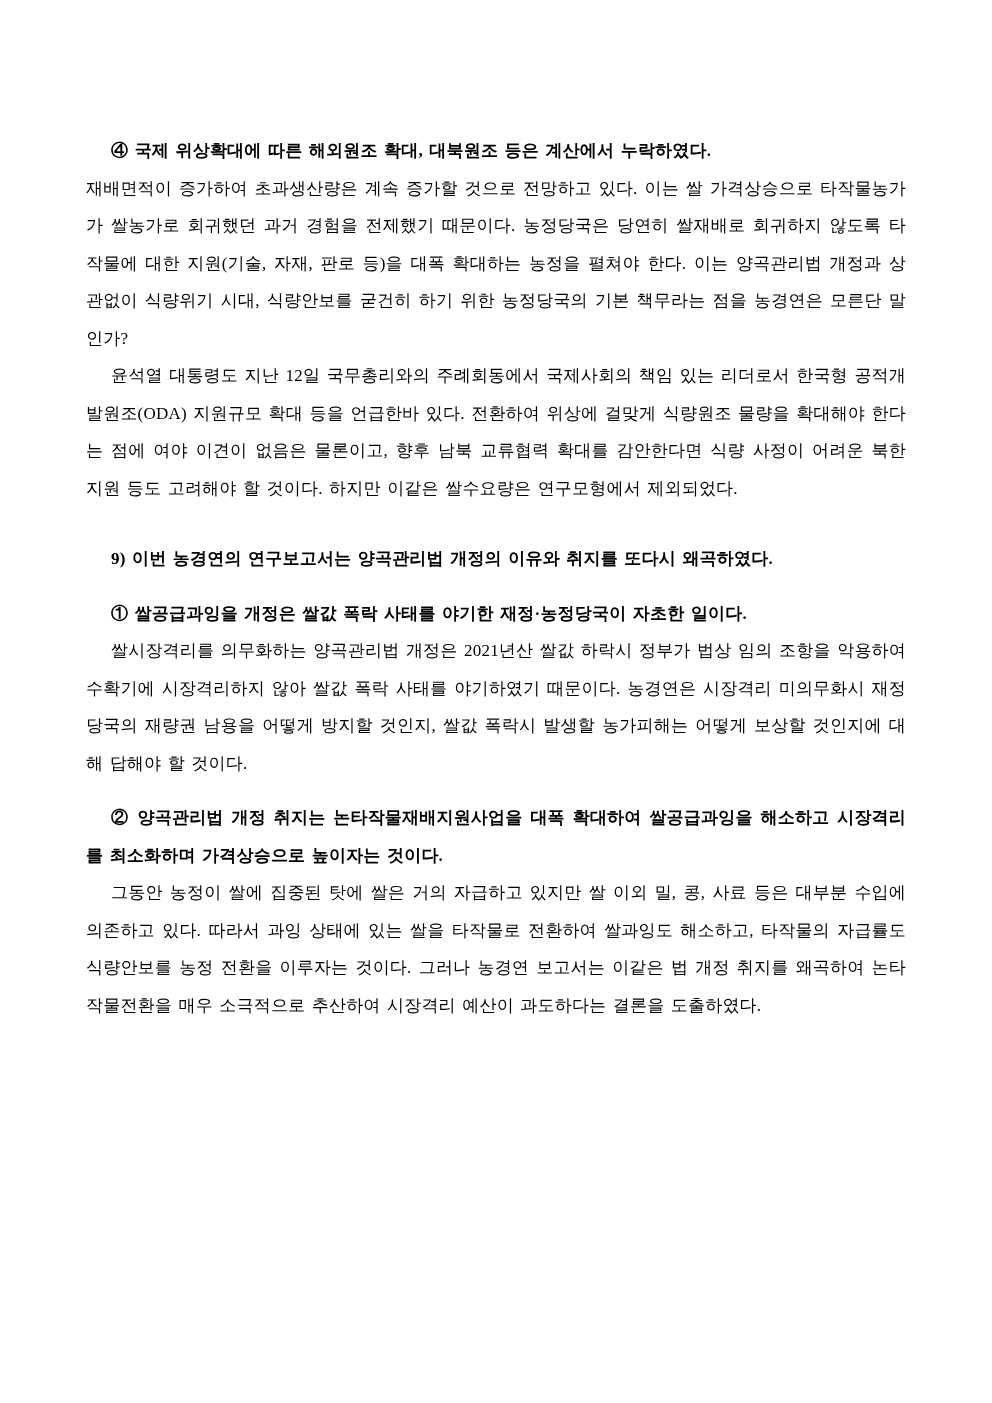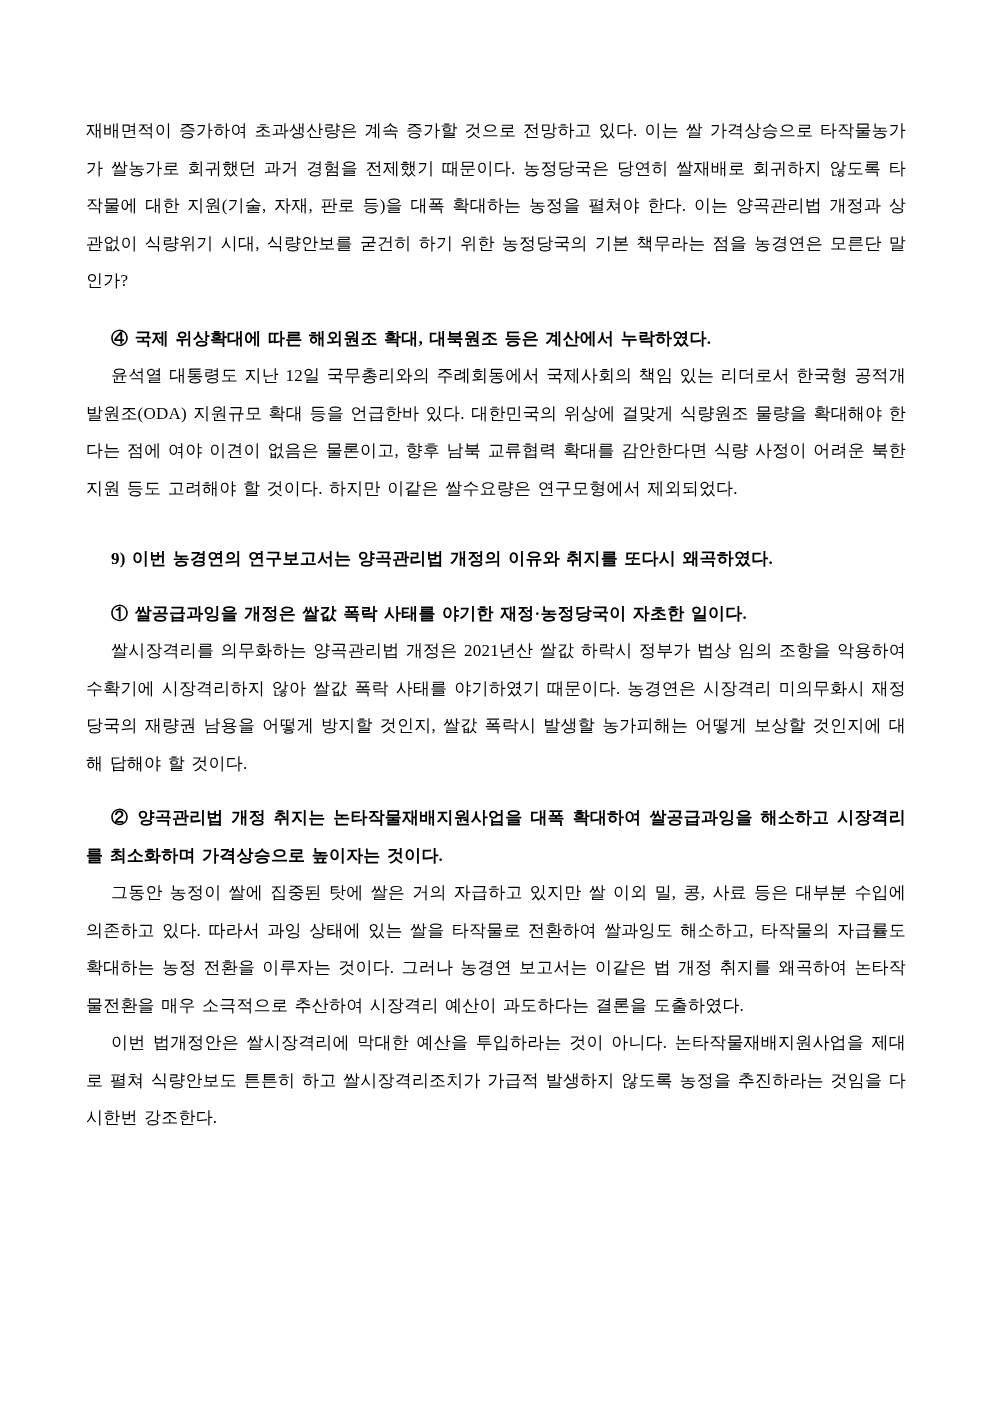--- a/index.html
+++ b/index.html
@@ -39,23 +39,22 @@
   }
   .gap-small  { margin-top: 20px; }
   .gap-medium { margin-top: 17px; }
   .gap-large  { margin-top: 33px; }
 </style>
 </head>
 <body>
 
 <div class="page">
   <div class="content" id="document-content">
+      <p class="block heading indent gap-small">④ 국제 위상확대에 따른 해외원조 확대, 대북원조 등은 계산에서 누락하였다.</p>
       <p class="block body">재배면적이 증가하여 초과생산량은 계속 증가할 것으로 전망하고 있다. 이는 쌀 가격상승으로 타작물농가가 쌀농가로 회귀했던 과거 경험을 전제했기 때문이다. 농정당국은 당연히 쌀재배로 회귀하지 않도록 타작물에 대한 지원(기술, 자재, 판로 등)을 대폭 확대하는 농정을 펼쳐야 한다. 이는 양곡관리법 개정과 상관없이 식량위기 시대, 식량안보를 굳건히 하기 위한 농정당국의 기본 책무라는 점을 농경연은 모른단 말인가?</p>
-      <p class="block heading indent gap-small">④ 국제 위상확대에 따른 해외원조 확대, 대북원조 등은 계산에서 누락하였다.</p>
-      <p class="block body indent">윤석열 대통령도 지난 12일 국무총리와의 주례회동에서 국제사회의 책임 있는 리더로서 한국형 공적개발원조(ODA) 지원규모 확대 등을 언급한바 있다. 대한민국의 위상에 걸맞게 식량원조 물량을 확대해야 한다는 점에 여야 이견이 없음은 물론이고, 향후 남북 교류협력 확대를 감안한다면 식량 사정이 어려운 북한 지원 등도 고려해야 할 것이다. 하지만 이같은 쌀수요량은 연구모형에서 제외되었다.</p>
+      <p class="block body indent">윤석열 대통령도 지난 12일 국무총리와의 주례회동에서 국제사회의 책임 있는 리더로서 한국형 공적개발원조(ODA) 지원규모 확대 등을 언급한바 있다. 전환하여 위상에 걸맞게 식량원조 물량을 확대해야 한다는 점에 여야 이견이 없음은 물론이고, 향후 남북 교류협력 확대를 감안한다면 식량 사정이 어려운 북한 지원 등도 고려해야 할 것이다. 하지만 이같은 쌀수요량은 연구모형에서 제외되었다.</p>
       <p class="block heading indent gap-large">9) 이번 농경연의 연구보고서는 양곡관리법 개정의 이유와 취지를 또다시 왜곡하였다.</p>
       <p class="block heading indent gap-medium">① 쌀공급과잉을 개정은 쌀값 폭락 사태를 야기한 재정·농정당국이 자초한 일이다.</p>
       <p class="block body indent">쌀시장격리를 의무화하는 양곡관리법 개정은 2021년산 쌀값 하락시 정부가 법상 임의 조항을 악용하여 수확기에 시장격리하지 않아 쌀값 폭락 사태를 야기하였기 때문이다. 농경연은 시장격리 미의무화시 재정당국의 재량권 남용을 어떻게 방지할 것인지, 쌀값 폭락시 발생할 농가피해는 어떻게 보상할 것인지에 대해 답해야 할 것이다.</p>
       <p class="block heading indent gap-medium">② 양곡관리법 개정 취지는 논타작물재배지원사업을 대폭 확대하여 쌀공급과잉을 해소하고 시장격리를 최소화하며 가격상승으로 높이자는 것이다.</p>
-      <p class="block body indent">그동안 농정이 쌀에 집중된 탓에 쌀은 거의 자급하고 있지만 쌀 이외 밀, 콩, 사료 등은 대부분 수입에 의존하고 있다. 따라서 과잉 상태에 있는 쌀을 타작물로 전환하여 쌀과잉도 해소하고, 타작물의 자급률도 확대하는 농정 전환을 이루자는 것이다. 그러나 농경연 보고서는 이같은 법 개정 취지를 왜곡하여 논타작물전환을 매우 소극적으로 추산하여 시장격리 예산이 과도하다는 결론을 도출하였다.</p>
-      <p class="block body indent">이번 법개정안은 쌀시장격리에 막대한 예산을 투입하라는 것이 아니다. 논타작물재배지원사업을 제대로 펼쳐 식량안보도 튼튼히 하고 쌀시장격리조치가 가급적 발생하지 않도록 농정을 추진하라는 것임을 다시한번 강조한다.</p>
+      <p class="block body indent">그동안 농정이 쌀에 집중된 탓에 쌀은 거의 자급하고 있지만 쌀 이외 밀, 콩, 사료 등은 대부분 수입에 의존하고 있다. 따라서 과잉 상태에 있는 쌀을 타작물로 전환하여 쌀과잉도 해소하고, 타작물의 자급률도 식량안보를 농정 전환을 이루자는 것이다. 그러나 농경연 보고서는 이같은 법 개정 취지를 왜곡하여 논타작물전환을 매우 소극적으로 추산하여 시장격리 예산이 과도하다는 결론을 도출하였다.</p>
     </div>
 </div>
 
 </body></html>

